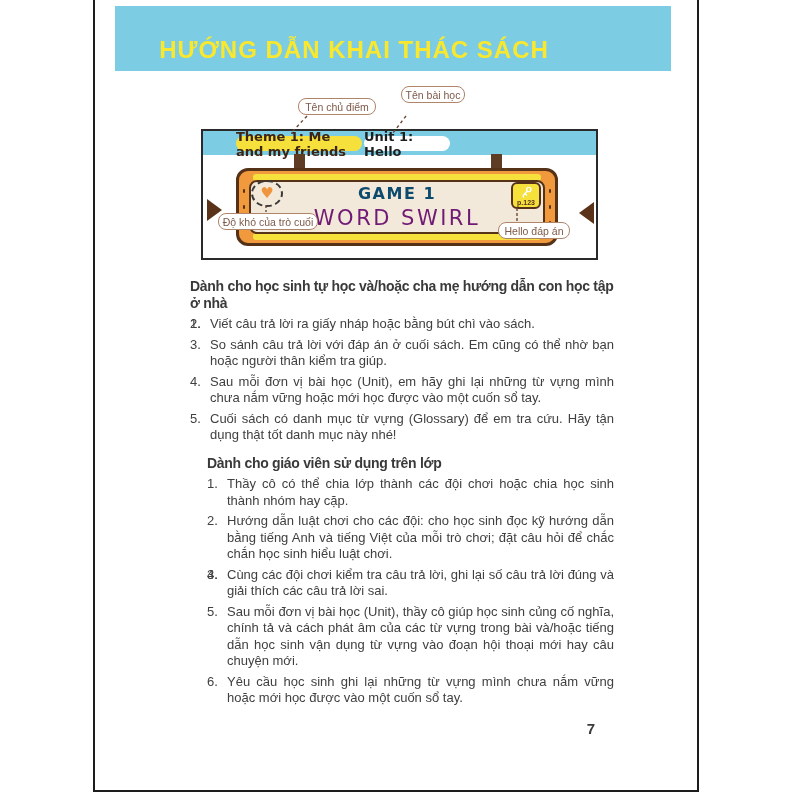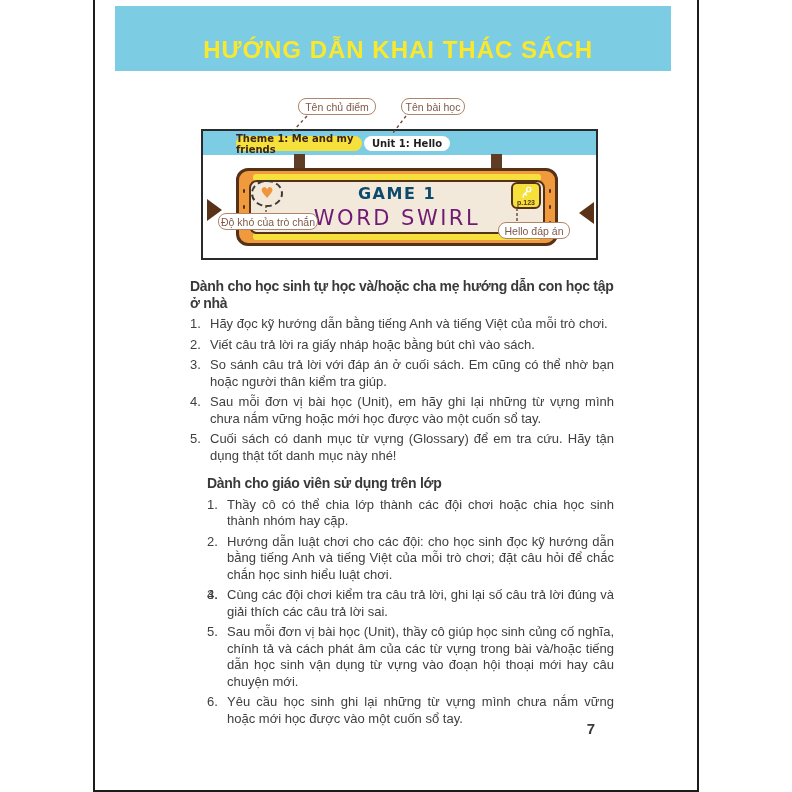--- a/index.html
+++ b/index.html
@@ -4,30 +4,30 @@
 <style>
   html,body{margin:0;padding:0;background:#ffffff;}
   .canvas{position:relative;width:792px;height:792px;background:#ffffff;overflow:hidden;
           font-family:"Liberation Sans","DejaVu Sans",sans-serif;}
   .page{position:absolute;left:93px;top:-8px;width:602px;height:796px;background:#ffffff;
         border:2px solid #1c1c1c;}
   .page-shadow{position:absolute;left:95px;top:788px;width:602px;height:4px;background:#c2c2c2;}
 
   
   .banner{position:absolute;left:20px;top:12px;width:556px;height:65px;background:#7CCDE4;
-          display:flex;align-items:flex-end;justify-content:flex-end;padding-bottom:7px;box-sizing:border-box;}
+          display:flex;align-items:flex-end;justify-content:center;padding-bottom:7px;box-sizing:border-box;}
   .banner .title{font-size:24px;font-weight:800;color:#F9E82E;letter-spacing:1px;
                  margin-right:78px;white-space:nowrap;}
 
   
   .diagram{position:absolute;left:106px;top:135px;width:397px;height:131px;background:#fff;
            border:2px solid #2a2a2a;box-sizing:border-box;}
   .strip{position:absolute;left:0;top:0;width:100%;height:24px;background:#7CCDE4;}
   .pill{position:absolute;top:5px;height:15px;border-radius:8px;display:flex;align-items:center;
-        justify-content:center;font-weight:700;font-size:10px;font-family:"DejaVu Sans",sans-serif;}
+        justify-content:center;font-weight:700;font-size:13px;font-family:"DejaVu Sans",sans-serif;}
   .pill-theme{left:33px;width:126px;background:#F6E13C;color:#3d2413;}
   .pill-unit{left:161px;width:86px;background:#ffffff;color:#1e1e1e;}
   .post{position:absolute;top:23px;width:11px;height:18px;background:#5F3D24;z-index:1;}
   .post-l{left:91px;} .post-r{left:288px;}
 
   .sign{position:absolute;left:33px;top:37px;width:322px;height:78px;background:#F0993D;
         border:3px solid #553118;border-radius:12px;box-sizing:border-box;z-index:2;}
   .stripe{position:absolute;left:14px;right:14px;height:7px;background:#F6E13C;border-radius:3px;}
   .stripe-t{top:3px;} .stripe-b{bottom:3px;}
   .cream{position:absolute;left:10px;right:10px;top:9px;bottom:9px;background:#F3E9DA;
@@ -48,21 +48,21 @@
   .tri{position:absolute;width:0;height:0;z-index:1;}
   .tri-left{left:4px;top:68px;border-top:11px solid transparent;border-bottom:11px solid transparent;
             border-left:15px solid #5A3217;}
   .tri-right{left:376px;top:71px;border-top:11px solid transparent;border-bottom:11px solid transparent;
              border-right:15px solid #5A3217;}
 
   .callout{position:absolute;background:#ffffff;border:1.5px solid #B08468;border-radius:8px;
            color:#7E5948;font-size:10.5px;display:flex;align-items:center;justify-content:center;
            height:17px;box-sizing:border-box;z-index:7;white-space:nowrap;padding:0 4px;}
   .co-theme{left:203px;top:104px;width:78px;}
-  .co-unit{left:306px;top:104px;width:64px;}
+  .co-unit{left:306px;top:92px;width:64px;}
   .co-diff{left:123px;top:219px;width:100px;}
   .co-ans{left:403px;top:228px;width:72px;}
   .connectors{position:absolute;left:0;top:0;width:602px;height:300px;z-index:6;pointer-events:none;}
 
   
   .content{position:absolute;left:95px;top:284px;width:424px;color:#404040;font-size:13px;line-height:16.5px;}
   .content h3{margin:0 0 5px 0;font-size:14px;font-weight:700;color:#3a3a3a;letter-spacing:-0.3px;}
   .content ol{list-style:none;margin:0;padding:0;}
   .content li{position:relative;padding-left:20px;margin-bottom:4px;text-align:justify;}
   .content li .num{position:absolute;left:0;top:0;}
@@ -81,21 +81,21 @@
       <div class="title">HƯỚNG DẪN KHAI THÁC SÁCH</div>
     </div>
 
     <div class="callout co-theme">
       <span>Tên chủ điểm</span>
     </div>
     <div class="callout co-unit">
       <span>Tên bài học</span>
     </div>
     <div class="callout co-diff">
-      <span>Độ khó của trò chắn</span>
+      <span>Độ khó của trò cuối</span>
     </div>
     <div class="callout co-ans">
       <span>Hello đáp án</span>
     </div>
 
     <svg class="connectors">
       <path d="M212,122 L196,139" stroke="#6b4a35" stroke-width="1.4" stroke-dasharray="3,3" fill="none"></path>
       <path d="M311,122 L298,139" stroke="#6b4a35" stroke-width="1.4" stroke-dasharray="3,3" fill="none"></path>
       <path d="M171,211 L171,218" stroke="#6b4a35" stroke-width="1.4" stroke-dasharray="3,2" fill="none"></path>
       <path d="M422,214 L422,227" stroke="#6b4a35" stroke-width="1.4" stroke-dasharray="3,2" fill="none"></path>
@@ -140,21 +140,21 @@
           </svg>
           <div class="pnum">p.123</div>
         </div>
       </div>
     </div>
 
     <div class="content">
       <div class="section-a">
         <h3>Dành cho học sinh tự học và/hoặc cha mẹ hướng dẫn con học tập ở nhà</h3>
         <ol>
-          <li><span class="num">1.</span><span>Hãy đọc kỹ hướng dẫn bằng tiếng Anh và tiếng Việt của mỗi trò chơi.</span></li>
+          <li><span class="num">1.</span></li>
           <li><span class="num">2.</span><span>Viết câu trả lời ra giấy nháp hoặc bằng bút chì vào sách.</span></li>
           <li><span class="num">3.</span><span>So sánh câu trả lời với đáp án ở cuối sách. Em cũng có thể nhờ bạn hoặc người thân kiểm tra giúp.</span></li>
           <li><span class="num">4.</span><span>Sau mỗi đơn vị bài học (Unit), em hãy ghi lại những từ vựng mình chưa nắm vững hoặc mới học được vào một cuốn sổ tay.</span></li>
           <li><span class="num">5.</span><span>Cuối sách có danh mục từ vựng (Glossary) để em tra cứu. Hãy tận dụng thật tốt danh mục này nhé!</span></li>
         </ol>
       </div>
       <div class="section-b">
         <h3>Dành cho giáo viên sử dụng trên lớp</h3>
         <ol>
           <li><span class="num">1.</span><span>Thầy cô có thể chia lớp thành các đội chơi hoặc chia học sinh thành nhóm hay cặp.</span></li>

